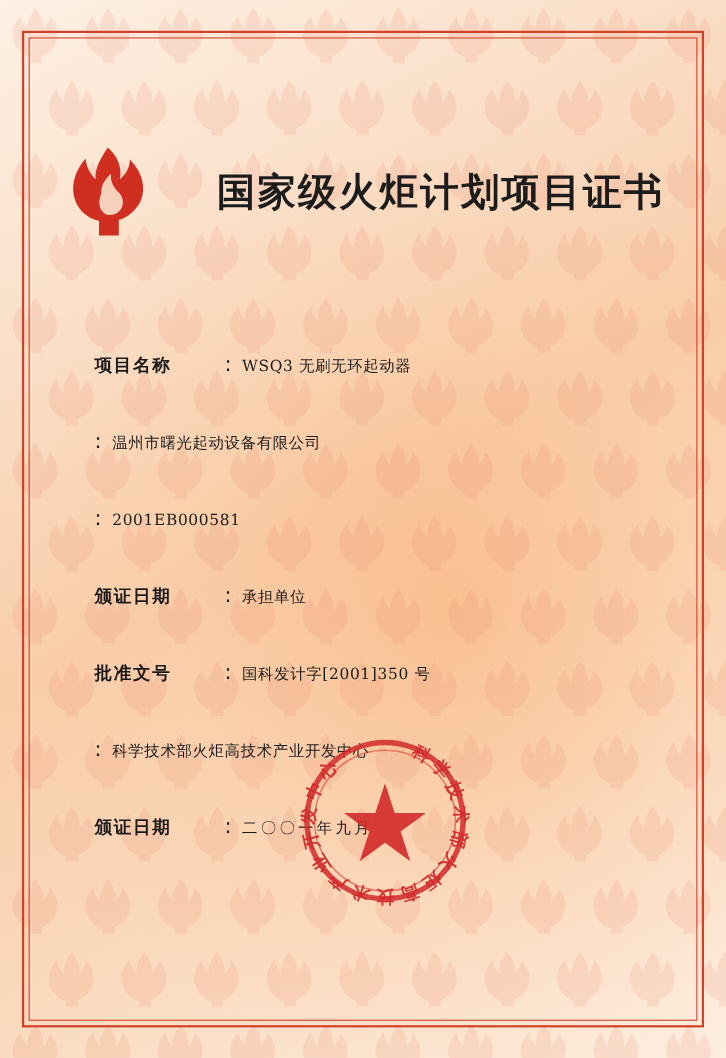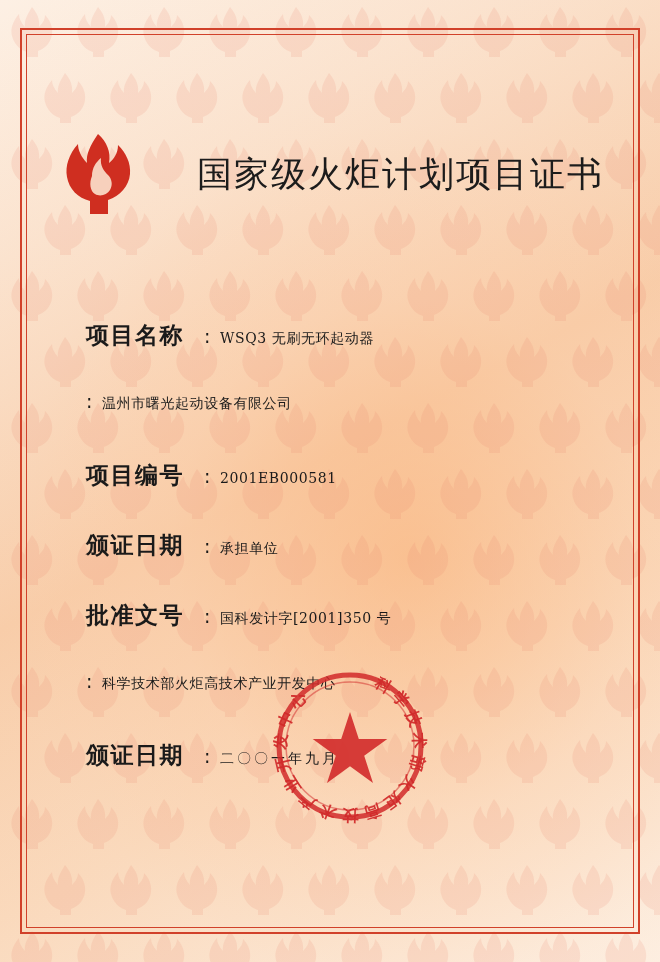--- a/index.html
+++ b/index.html
@@ -87,21 +87,21 @@
   }
   .logo {
     width: 86px;
     height: 88px;
     flex: 0 0 86px;
   }
   .logo svg { display: block; }
   .title {
     font-family: "DejaVu Sans", "Liberation Sans", sans-serif;
     font-size: 35px;
-    font-weight: 400;
+    font-weight: 700;
     letter-spacing: 2px;
     color: #1c1c1c;
     white-space: nowrap;
     margin-left: 33px;
   }
 
   
   .fields {
     position: absolute;
     left: 86px;
@@ -109,21 +109,21 @@
     top: 320px;
   }
   .field-row {
     display: flex;
     align-items: baseline;
     height: 70px;
   }
   .field-label {
     width: 118px;
     flex: 0 0 118px;
-    font-size: 23px;
+    font-size: 16px;
     font-weight: 600;
     letter-spacing: 1.5px;
     color: #1a1a1a;
     white-space: nowrap;
   }
   .field-colon {
     flex: 0 0 16px;
     font-size: 19px;
     color: #1a1a1a;
   }
@@ -1263,21 +1263,20 @@
       <span class="field-colon">:</span>
       <span class="field-value">WSQ3 无刷无环起动器</span>
     </div>
 
     <div class="field-row">
       <span class="field-colon">:</span>
       <span class="field-value">温州市曙光起动设备有限公司</span>
     </div>
 
     <div class="field-row">
-      <span class="field-label">项目编号</span>
       <span class="field-colon">:</span>
       <span class="field-value">2001EB000581</span>
     </div>
 
     <div class="field-row">
       <span class="field-label">颁证日期</span>
       <span class="field-colon">:</span>
       <span class="field-value">承担单位</span>
     </div>
 

